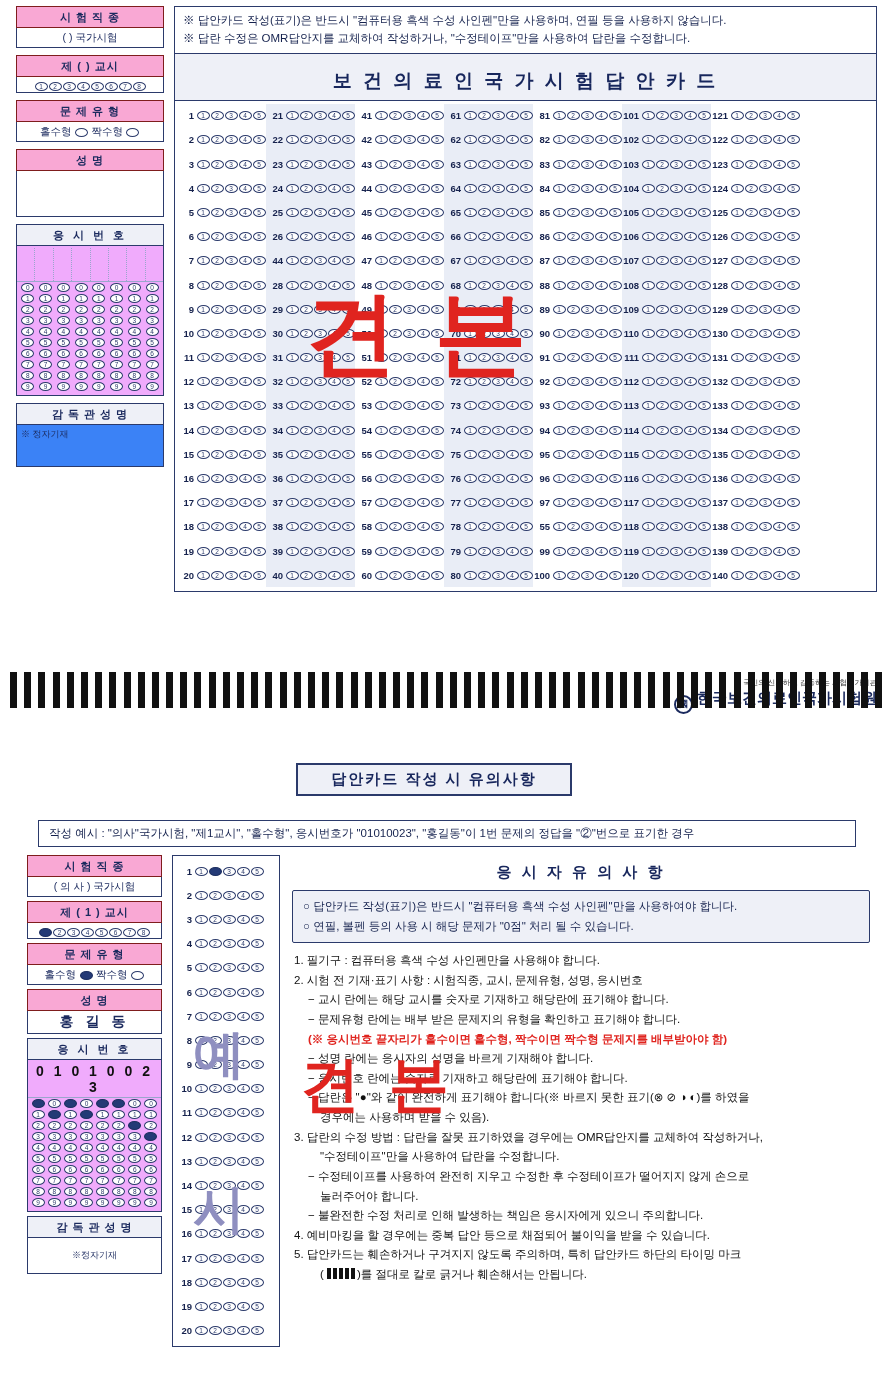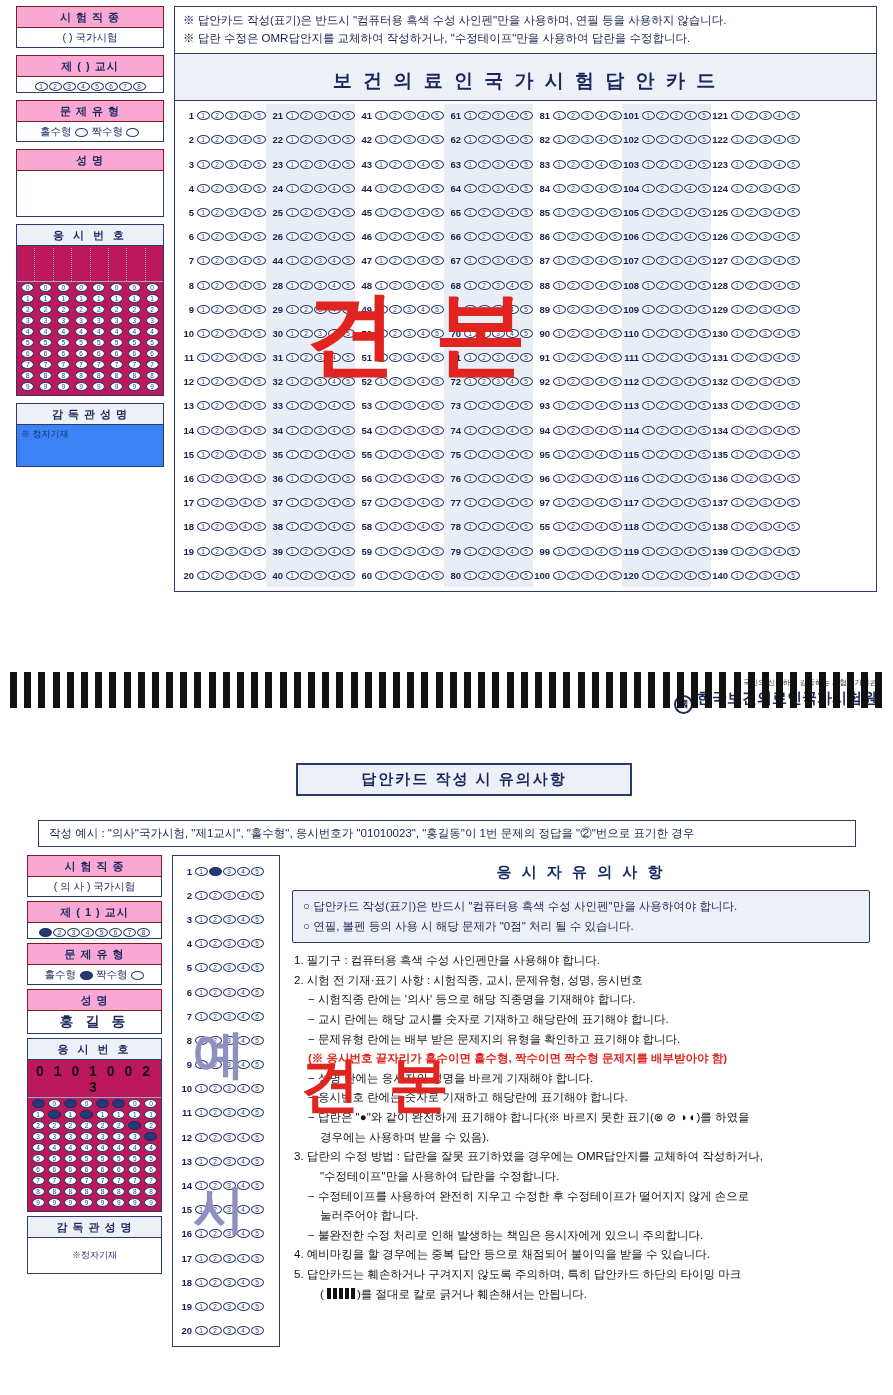--- a/index.html
+++ b/index.html
@@ -61,21 +61,21 @@
 
   .numrow { text-align: center; padding: 2px 0 1px; white-space: nowrap; }
 
   
   .sn-head {
     border: 1px solid #2b3a6b; border-bottom: none;
     background: #eef0f7; text-align: center;
     font-size: 11px; font-weight: bold; color: #1b2a5e;
     padding: 3px 0 2px; letter-spacing: 3px;
   }
-  .sn-body { border: 1px solid #2b3a6b; background: #be185d; padding: 2px 0 3px; }
+  .sn-body { border: 1px solid #2b3a6b; background: #f0abfc; padding: 2px 0 3px; }
   .sn-top { height: 34px; border-bottom: 1px solid #9aa6cc; display: flex; }
   .sn-top div { flex: 1; border-right: 1px dotted #9aa6cc; }
   .sn-top div:last-child { border-right: none; }
   .sn-grid-row { display: flex; justify-content: space-around; padding: 1px 2px; }
 
   .name-box { border: 1px solid #2b3a6b; border-top: none; background: #fff; height: 46px; }
 
   .sup-head {
     border: 1px solid #2b3a6b; background: #eef0f7;
     text-align: center; font-size: 11px; font-weight: bold;
@@ -143,21 +143,21 @@
   .wm-b1 { left: 193px; top: 1020px; font-size: 52px; color: #8f8fc0; letter-spacing: 0; }
   .wm-b2 { left: 300px; top: 1045px; font-size: 60px; color: #e0241f; }
   .wm-b3 { left: 193px; top: 1175px; font-size: 52px; color: #8f8fc0; }
 
   
   .timing { position: absolute; left: 10px; top: 672px; width: 873px; height: 36px; display: flex; justify-content: space-between; }
   .tmark { width: 7px; height: 36px; background: #111; }
 
   
   .bot-title {
-    position: absolute; left: 296px; top: 763px; width: 336px;
+    position: absolute; left: 296px; top: 763px; width: 276px;
     border: 2px solid #2b3a6b; background: #eef0f7;
     text-align: center; font-size: 15px; font-weight: bold;
     color: #17265c; letter-spacing: 2px; padding: 5px 0 5px;
   }
   .example-bar {
     position: absolute; left: 38px; top: 820px; width: 818px;
     border: 1px solid #2b3a6b; background: #fff;
     font-size: 11.5px; color: #15224e; padding: 5px 10px;
   }
 
@@ -1859,21 +1859,20 @@
 
   <div class="bot-right">
     <div class="rt-title">응 시 자  유 의 사 항</div>
     <div class="rt-callout">
       <div>○ 답안카드 작성(표기)은 반드시 "컴퓨터용 흑색 수성 사인펜"만을 사용하여야 합니다.</div>
       <div>○ 연필, 볼펜 등의 사용 시 해당 문제가 "0점" 처리 될 수 있습니다.</div>
     </div>
     <div class="rt-list" id="notice-list">
         <div class="li">1. 필기구 : 컴퓨터용 흑색 수성 사인펜만을 사용해야 합니다.</div>
         <div class="li">2. 시험 전 기재·표기 사항 : 시험직종, 교시, 문제유형, 성명, 응시번호</div>
-        <div class="li ind">− 시험직종 란에는 '의사' 등으로 해당 직종명을 기재해야 합니다.</div>
         <div class="li ind">− 교시 란에는 해당 교시를 숫자로 기재하고 해당란에 표기해야 합니다.</div>
         <div class="li ind">− 문제유형 란에는 배부 받은 문제지의 유형을 확인하고 표기해야 합니다.</div>
         <div class="li ind rt-red">(※ 응시번호 끝자리가 홀수이면 홀수형, 짝수이면 짝수형 문제지를 배부받아야 함)</div>
         <div class="li ind">− 성명 란에는 응시자의 성명을 바르게 기재해야 합니다.</div>
         <div class="li ind">− 응시번호 란에는 숫자로 기재하고 해당란에 표기해야 합니다.</div>
         <div class="li ind">− 답란은 "●"와 같이 완전하게 표기해야 합니다(※ 바르지 못한 표기(⊗ ⊘ ◑ ◐)를 하였을</div>
         <div class="li ind2">경우에는 사용하며 받을 수 있음).</div>
         <div class="li">3. 답란의 수정 방법 : 답란을 잘못 표기하였을 경우에는 OMR답안지를 교체하여 작성하거나,</div>
         <div class="li ind2">"수정테이프"만을 사용하여 답란을 수정합니다.</div>
         <div class="li ind">− 수정테이프를 사용하여 완전히 지우고 수정한 후 수정테이프가 떨어지지 않게 손으로</div>

